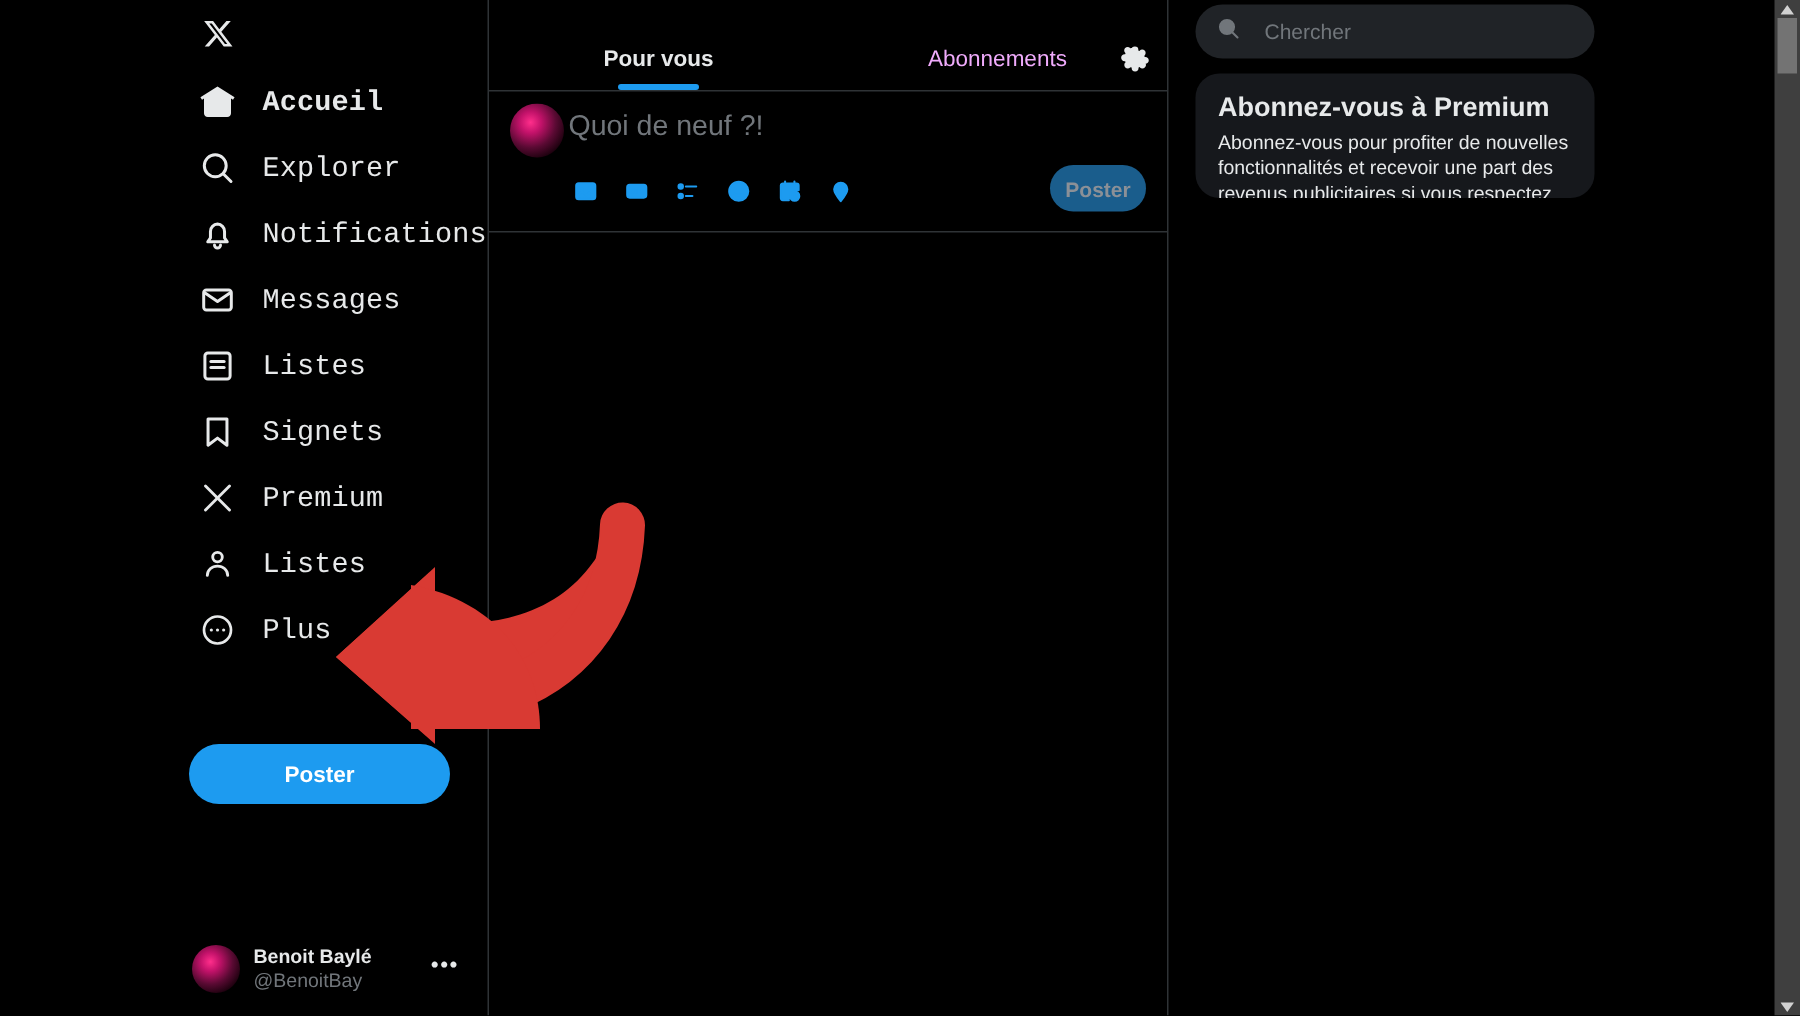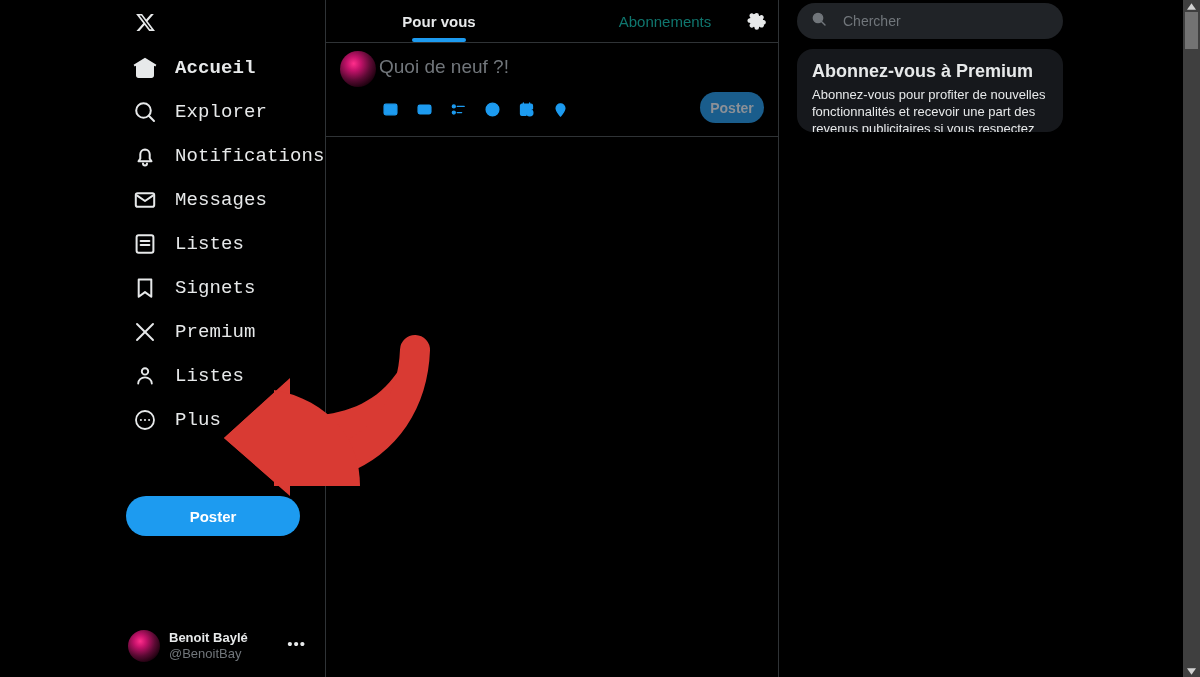--- a/index.html
+++ b/index.html
@@ -153,30 +153,31 @@
     border-left: 1px solid #2f3336;
     border-right: 1px solid #2f3336;
     box-sizing: border-box;
     background: #000000;
   }
   .tabs {
     position: relative;
     height: 42px;
     border-bottom: 1px solid #2f3336;
     display: flex;
+    margin-top: 18px;
   }
   .tab {
     flex: 1 1 0;
     display: flex;
     align-items: center;
     justify-content: center;
     position: relative;
     cursor: pointer;
     font-size: 15px;
-    color: #0f766e;
+    color: #f0abfc;
   }
   .tab.active { color: #e7e9ea; font-weight: bold; }
   .tab.active .tab-underline {
     position: absolute;
     bottom: 0;
     left: 50%;
     transform: translateX(-50%);
     width: 54px;
     height: 4px;
     border-radius: 999px;

